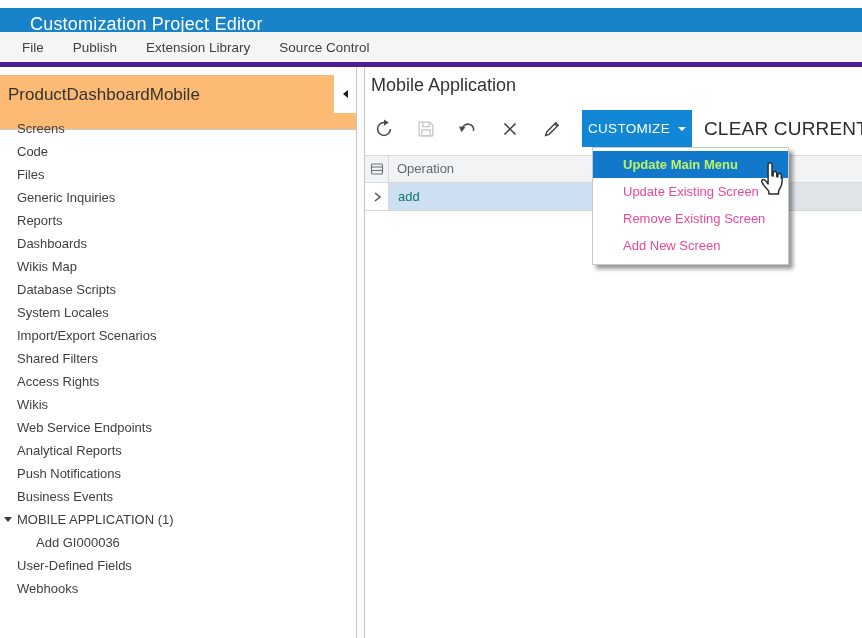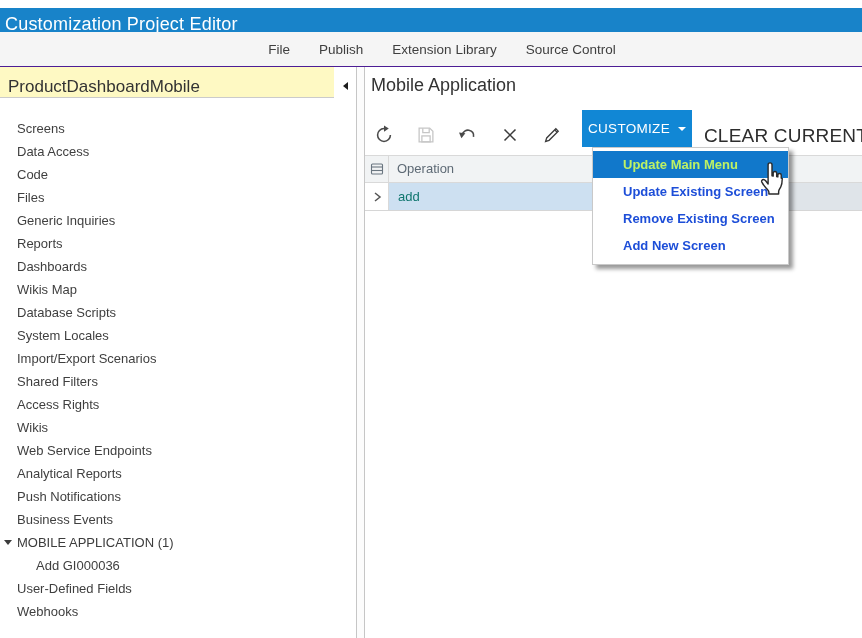--- a/index.html
+++ b/index.html
@@ -5,36 +5,36 @@
   * { box-sizing: border-box; }
   html,body { margin:0; padding:0; background:#fff; }
   #app {
     position:relative; width:862px; height:638px; overflow:hidden;
     font-family:"Liberation Sans", sans-serif; background:#fff;
   }
   
   .topbar {
     position:absolute; left:0; top:8px; width:862px; height:32px;
     background:var(--topbar-blue,#1883c9); color:#fff;
-    display:flex; align-items:center; padding-left:5px;
+    display:flex; align-items:center; padding-left:30px;
     font-size:18px; font-weight:400; letter-spacing:.2px;
   }
   
   .menubar {
     position:absolute; left:0; top:32px; width:862px; height:35px;
-    background:#f5f5f5; border-bottom:1px solid #4c1d95;
+    background:#f5f5f5; border-bottom:5px solid #4c1d95;
     display:flex; align-items:center; gap:29px; padding-left:22px;
-    font-size:13.5px; color:#3f3f3f;justify-content:center;
+    font-size:13.5px; color:#3f3f3f;
   }
   .menu-it { cursor:default; }
   
   .sidebar { position:absolute; left:0; top:67px; width:356px; bottom:0; background:#fff; }
   .side-header {
-    position:absolute; left:0; top:0; width:356px; height:31px;
-    background:#fef9c3; border-bottom:1px solid #cbcbcb;
+    position:absolute; left:0; top:8px; width:356px; height:55px;
+    background:#fdba74; border-bottom:1px solid #cbcbcb;
   }
   .proj {
     position:absolute; left:8px; top:0; line-height:39px;
     font-size:17px; color:#333;
   }
   .collapse-btn {
     position:absolute; right:0; top:0; width:22px; height:38px;
     background:#fff; display:flex; align-items:center; justify-content:center;
   }
   .tri-left {
@@ -56,21 +56,21 @@
   
   .vdivider {
     position:absolute; left:356px; top:67px; width:9px; bottom:0;
     background:#fcfcfc; border-left:1px solid #c6c6c6; border-right:1px solid #c6c6c6;
   }
   
   .main { position:absolute; left:365px; top:67px; right:0; bottom:0; background:#fff; overflow:hidden; }
   .main-title { position:absolute; left:6px; top:8px; font-size:18px; color:#333; }
   .toolbar {
     position:absolute; left:0; top:43px; right:0; height:37px;
-    display:flex; align-items:flex-end;
+    display:flex; align-items:center;
   }
   .icon-btn {
     width:24px; height:24px; margin-left:20px; padding:0; border:none;
     background:none; display:flex; align-items:center; justify-content:center;
   }
   .icon-btn:first-child { margin-left:8px; }
   .customize-btn {
     margin-left:19px; height:37px; width:114px; border:none;
     background:var(--button-blue,#1187d5); color:#fff;
     font-family:"Liberation Sans",sans-serif; font-size:13.5px; letter-spacing:.3px;
@@ -110,21 +110,21 @@
   }
   .cell-rest { flex:1; background:#dfe4e9; }
   
   .menu {
     position:absolute; left:227px; top:80px; width:197px; z-index:5;
     background:#fff; border:1px solid #c9c9c9; padding:3px 0 5px 0;
     box-shadow:4px 4px 4px rgba(0,0,0,.4);
   }
   .menu-item {
     height:27px; line-height:27px; padding-left:30px;
-    font-size:13px; color:#1d4ed8; white-space:nowrap;font-weight:bold;
+    font-size:13px; color:#ec4899; white-space:nowrap;
   }
   .menu-item.selected {
     background:var(--menu-blue,#1178cb); color:#bef264; font-weight:700;
   }
   
   .cursor { position:absolute; left:394px; top:95px; z-index:10; }
 </style>
 </head>
 <body>
 
@@ -143,21 +143,20 @@
 
   <div class="sidebar">
     <div class="side-header">
       <span class="proj">ProductDashboardMobile</span>
       <div class="collapse-btn">
         <span class="tri-left"></span>
       </div>
     </div>
     <div class="side-list" id="side-list">
         <div class="side-item item"><span>Screens</span></div>
-        <div class="side-item item"><span>Data Access</span></div>
         <div class="side-item item"><span>Code</span></div>
         <div class="side-item item"><span>Files</span></div>
         <div class="side-item item"><span>Generic Inquiries</span></div>
         <div class="side-item item"><span>Reports</span></div>
         <div class="side-item item"><span>Dashboards</span></div>
         <div class="side-item item"><span>Wikis Map</span></div>
         <div class="side-item item"><span>Database Scripts</span></div>
         <div class="side-item item"><span>System Locales</span></div>
         <div class="side-item item"><span>Import/Export Scenarios</span></div>
         <div class="side-item item"><span>Shared Filters</span></div>

